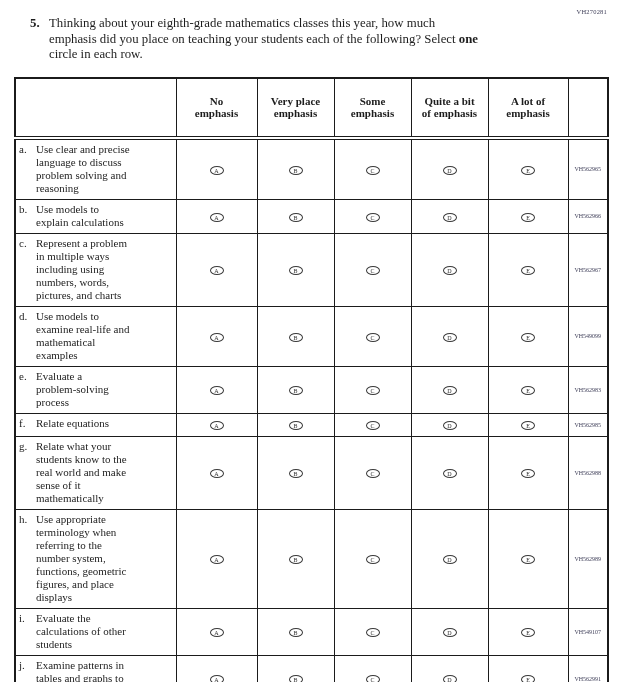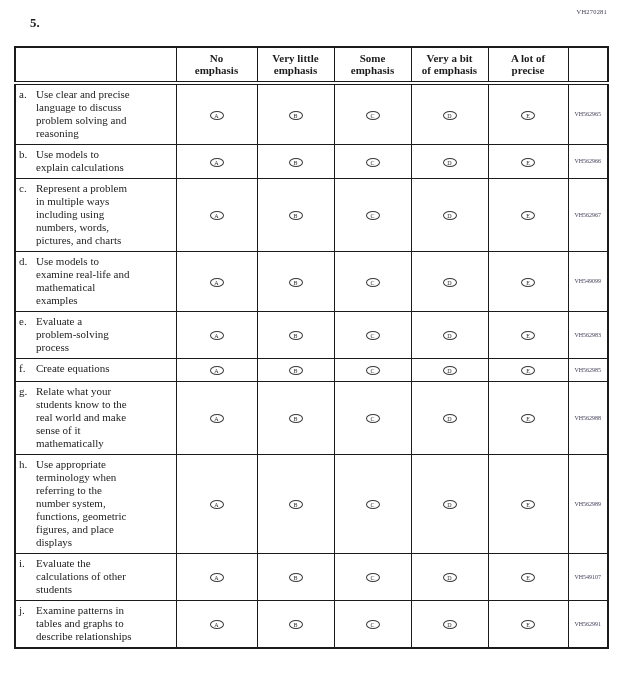--- a/index.html
+++ b/index.html
@@ -34,21 +34,21 @@
     margin:14px 0 0 14px;
     border-collapse:collapse;
     table-layout:fixed;
     width:593px;
     border:2px solid var(--border);
   }
   th,td{border:1.5px solid var(--border);}
   thead th{
     font-size:11px;line-height:12.5px;font-weight:bold;
     text-align:center;vertical-align:middle;
-    padding:4px 1px;
+    padding:16px 1px;
     white-space:pre-line;
     border-bottom:4px double var(--border);
   }
   td.stem{
     font-size:11px;line-height:13px;
     vertical-align:top;
     padding:3px 2px 4px 3px;
   }
   .stem-inner{display:flex;}
   .row-letter{width:17px;flex:none;}
@@ -75,45 +75,48 @@
 </style>
 </head>
 <body>
 
 <div class="page">
 
   <div class="form-code">VH270281</div>
 
   <div class="question">
     <span class="qnum">5.</span>
+    <div class="qtext"><span>Thinking about your eighth-grade mathematics classes this year, how much
+emphasis did you place on teaching your students each of the following? Select </span><b>one</b><span>
+circle in each row.</span></div>
   </div>
 
   <table>
     <colgroup>
       <col style="width:161px">
         <col style="width:81px">
         <col style="width:77px">
         <col style="width:77px">
         <col style="width:77px">
         <col style="width:80px">
         <col style="width:40px">
     </colgroup>
     <thead>
       <tr>
         <th></th>
         <th>No
 emphasis</th>
-        <th>Very little
+        <th>Very place
 emphasis</th>
         <th>Some
 emphasis</th>
-        <th>Very a bit
+        <th>Quite a bit
 of emphasis</th>
         <th>A lot of
-precise</th>
+emphasis</th>
         <th></th>
       </tr>
     </thead>
     <tbody>
       <tr>
         <td class="stem">
             <div class="stem-inner">
               <span class="row-letter">a.</span>
               <span class="stem-text">Use clear and precise
 language to discuss
@@ -191,21 +194,21 @@
         <td class="opt"><span class="oval">B</span></td>
         <td class="opt"><span class="oval">C</span></td>
         <td class="opt"><span class="oval">D</span></td>
         <td class="opt"><span class="oval">E</span></td>
         <td class="code">VH562983</td>
       </tr>
       <tr>
         <td class="stem">
             <div class="stem-inner">
               <span class="row-letter">f.</span>
-              <span class="stem-text">Create equations</span>
+              <span class="stem-text">Relate equations</span>
             </div>
           </td>
         <td class="opt"><span class="oval">A</span></td>
         <td class="opt"><span class="oval">B</span></td>
         <td class="opt"><span class="oval">C</span></td>
         <td class="opt"><span class="oval">D</span></td>
         <td class="opt"><span class="oval">E</span></td>
         <td class="code">VH562985</td>
       </tr>
       <tr>

